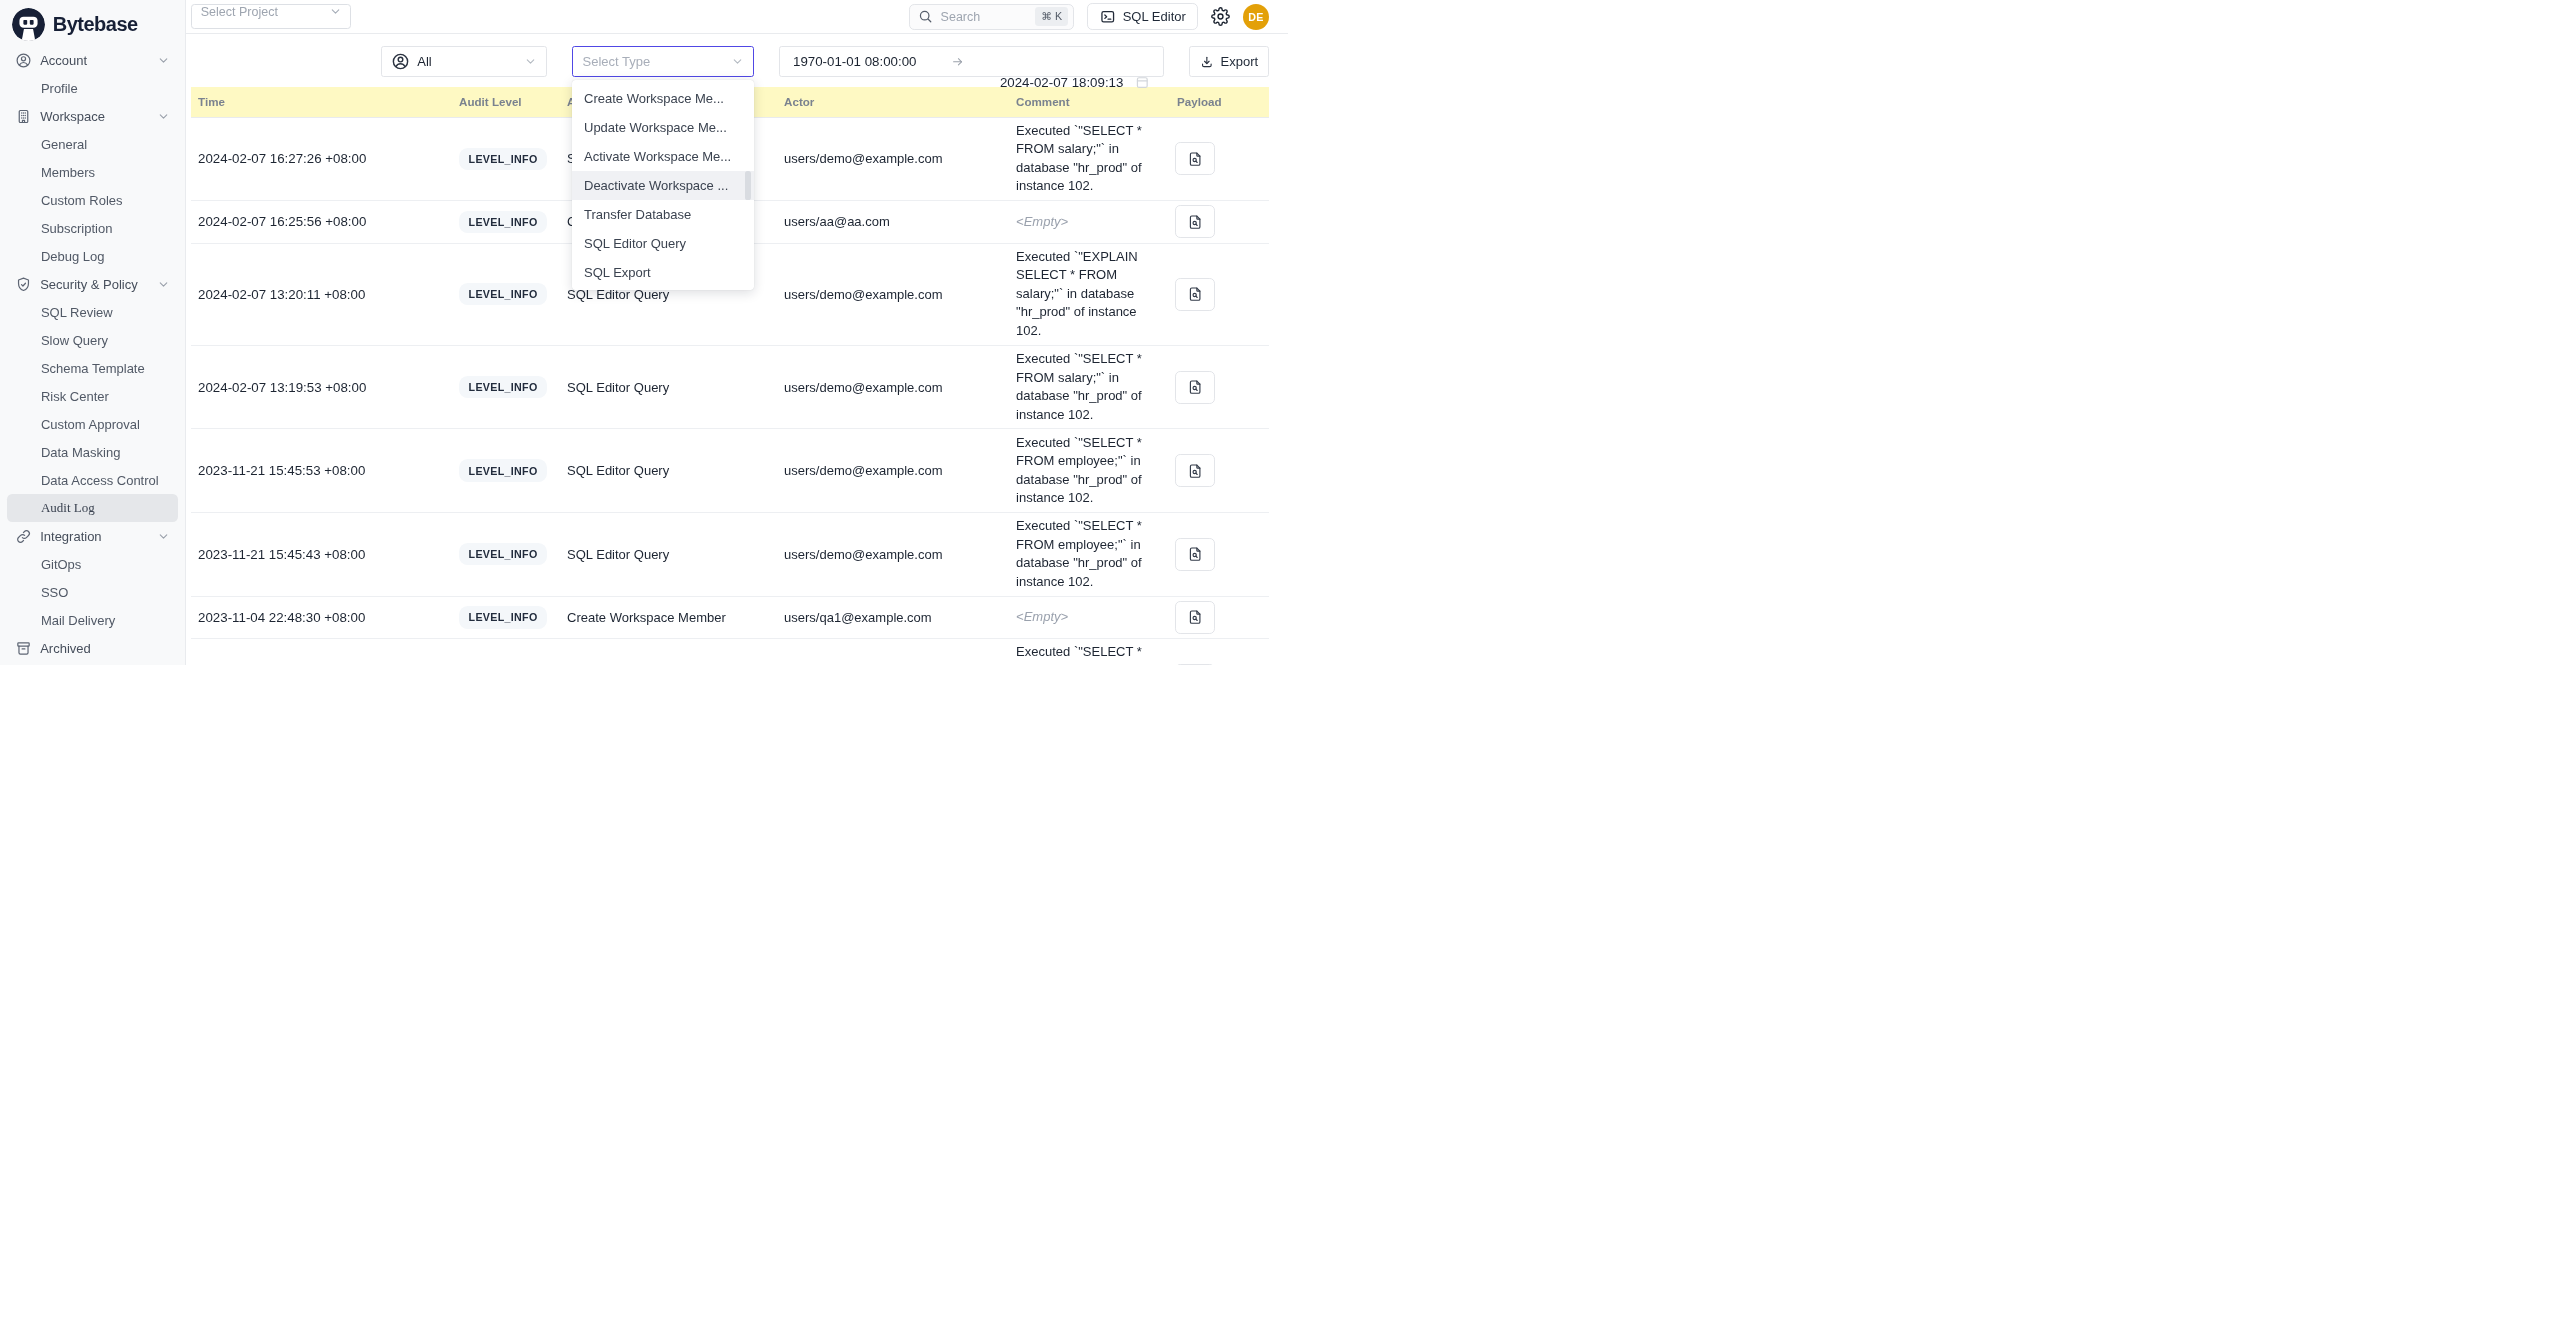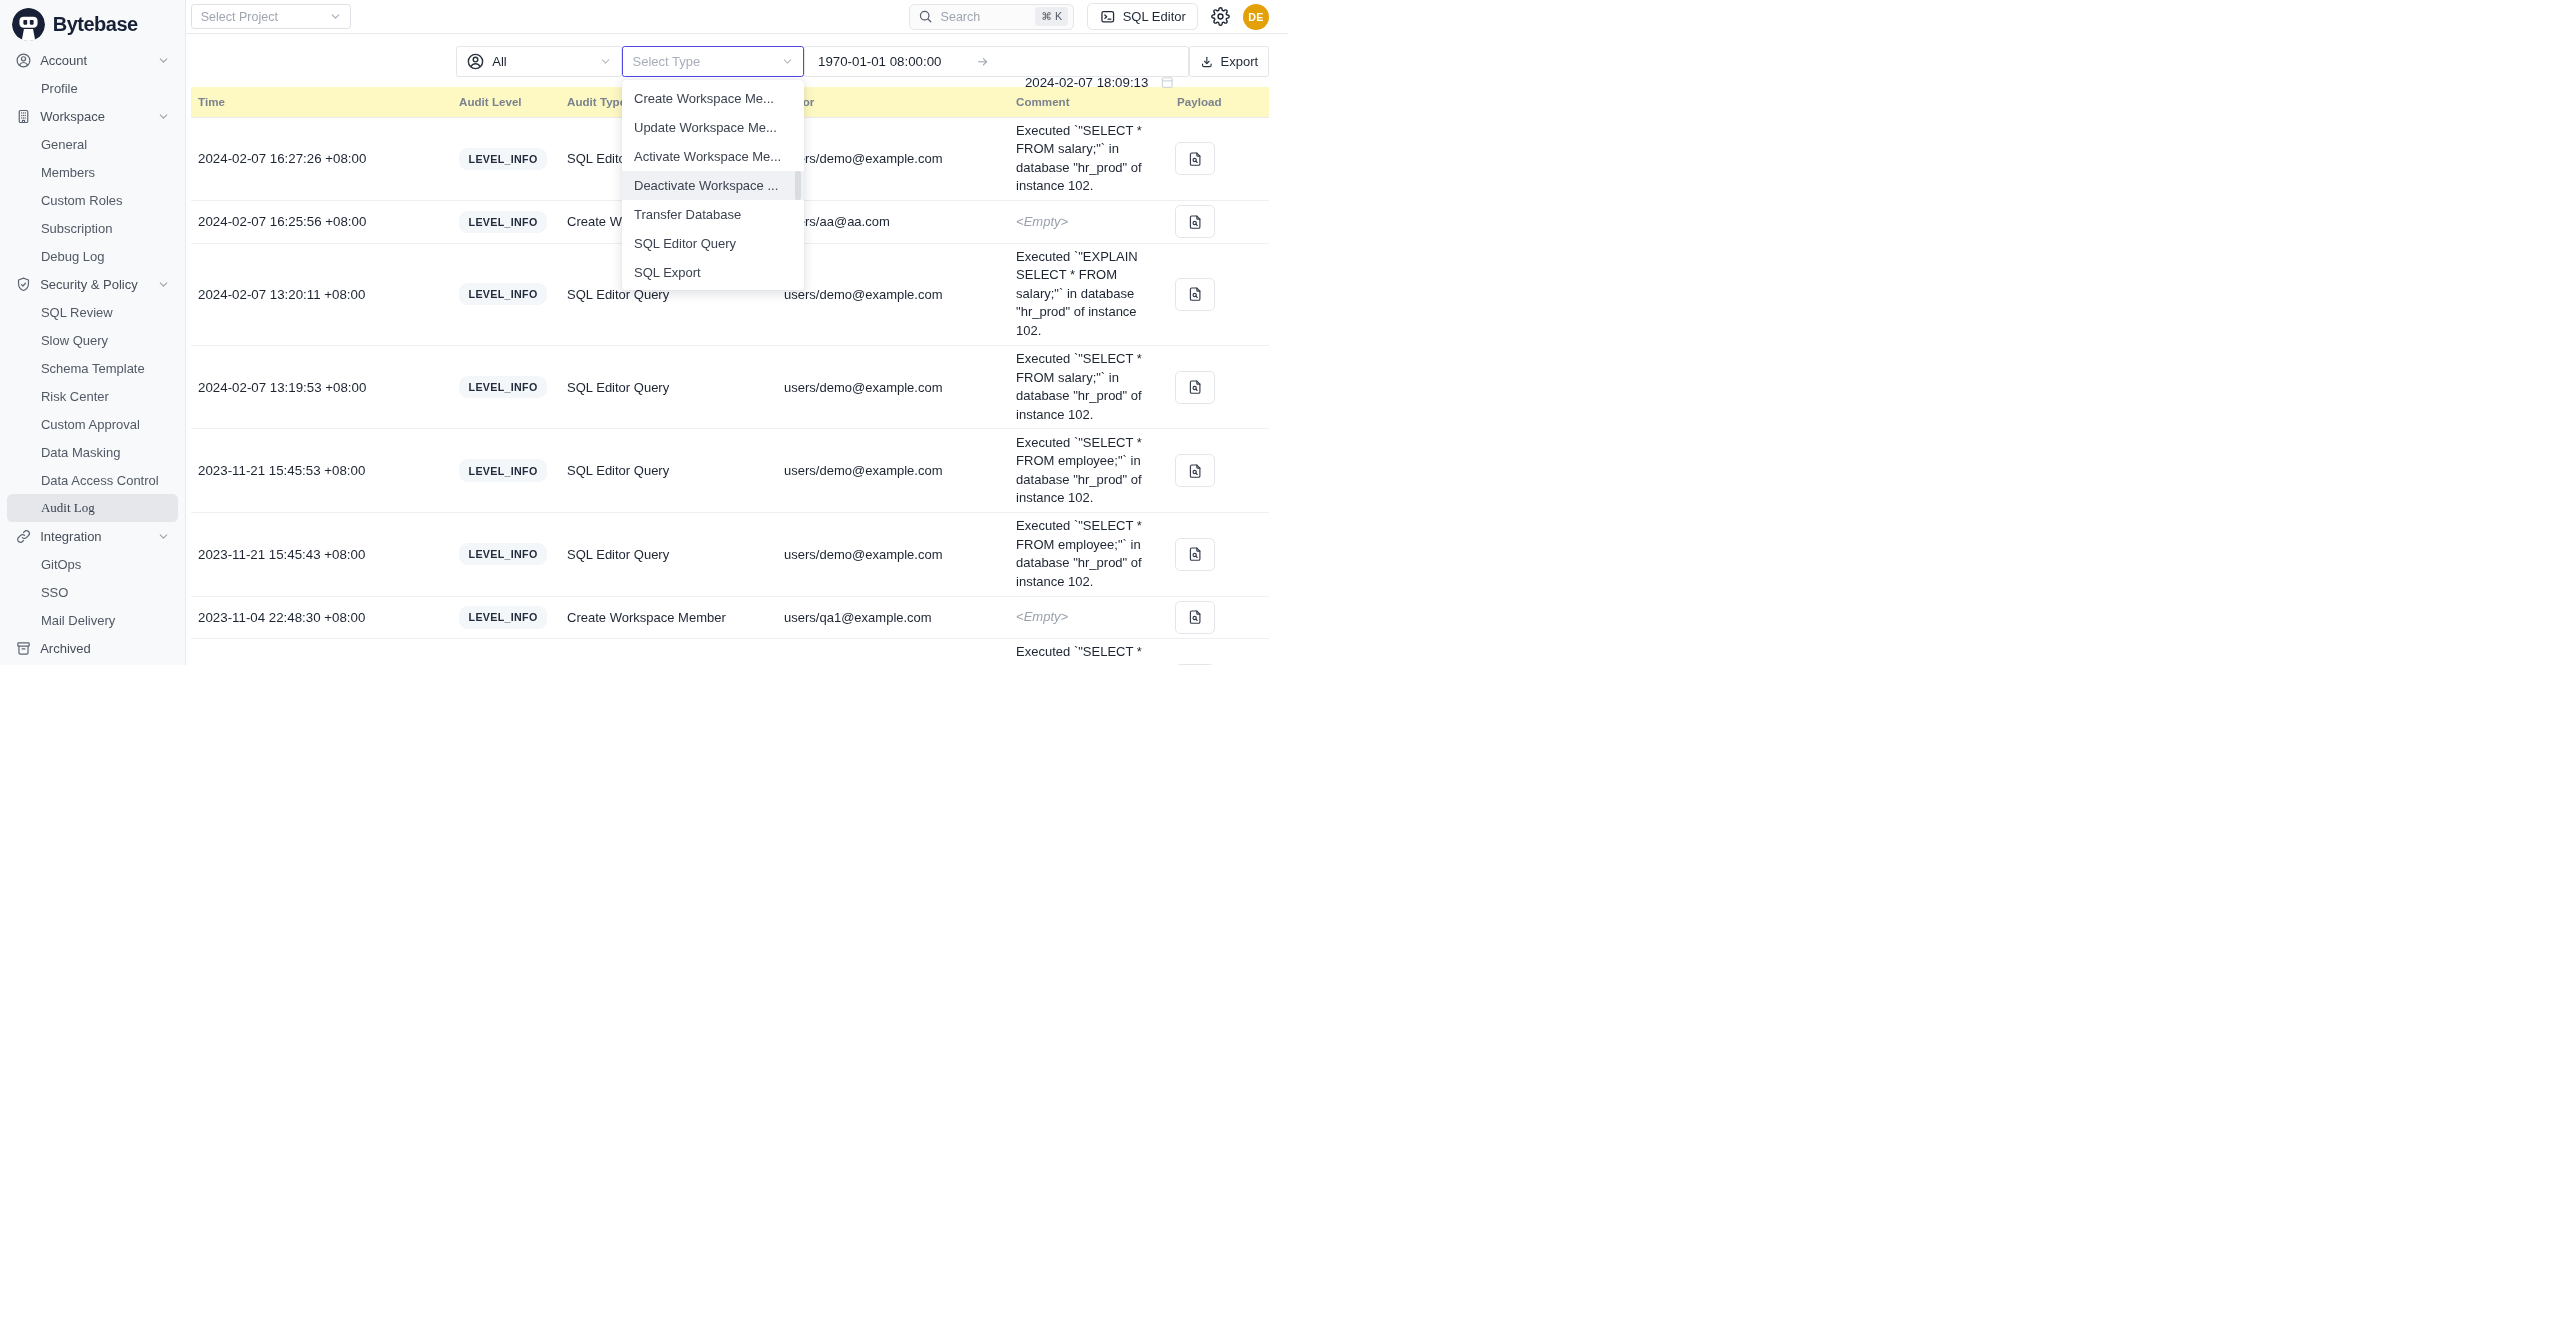--- a/index.html
+++ b/index.html
@@ -18,32 +18,32 @@
   .nav { padding:5.2px 6.9px 0 6.9px; }
   .nav-item { height:28px; display:flex; align-items:center; gap:8.6px; padding:0 7.7px; border-radius:5.2px; font-size:13px; color:#464e5b; cursor:pointer; white-space:nowrap; }
   .nav-item.indent { padding-left:34px; color:#515966; }
   .nav-item.active { background:#e5e7ea; color:#3a4250;font-family:Liberation Serif, serif; }
   .nav-icon { width:17px; height:17px; display:flex; align-items:center; color:#5d6573; flex:none; }
   .nav-chevron { margin-left:auto; width:13px; height:13px; color:#9aa1ab; display:flex; }
 
   
   .main { flex:1; display:flex; flex-direction:column; min-width:0; }
   .topbar { height:34px; min-height:34px; border-bottom:0.9px solid #e9ebee; display:flex; align-items:center; padding:0 19px 0 5.2px; background:#fff; }
-  .btn-select-project { width:160px; height:25px; border:0.9px solid #dde0e5; border-radius:3.4px; background:#fff; display:flex; align-items:center; justify-content:space-between; padding:0 8.6px; font-size:12.5px; color:#9ea5b0; cursor:pointer; }
+  .btn-select-project { width:160px; height:25px; border:0.9px solid #dde0e5; border-radius:3.4px; background:#fff; display:flex; justify-content:space-between; padding:0 8.6px; font-size:12.5px; color:#9ea5b0; cursor:pointer; }
   .topbar-right { margin-left:auto; display:flex; align-items:center; gap:13px; }
   .searchbox { width:165px; height:26px; border:0.9px solid #e3e5e9; background:#fbfbfc; border-radius:5.2px; display:flex; align-items:center; padding:0 5.2px 0 7.7px; gap:6px; }
   .searchbox input { border:none; outline:none; background:transparent; width:72px; font-size:12.5px; color:#3c4450; font-family:"Liberation Sans",sans-serif; }
   .searchbox input::placeholder { color:#9ea5b0; }
   .search-kbd { margin-left:auto; background:#eceef1; border-radius:3.4px; font-size:10.7px; color:#525a66; padding:2.6px 6px; white-space:nowrap; }
   .btn-sql-editor { height:27.5px; border:0.9px solid #e3e5e9; border-radius:5.2px; background:#fff; display:flex; align-items:center; gap:7.7px; padding:0 11.2px; font-size:13px; color:#1f2937; cursor:pointer; }
   .gear-btn { display:flex; color:#1c2431; cursor:pointer; }
   .avatar { width:26px; height:26px; border-radius:50%; display:flex; align-items:center; justify-content:center; color:#fff; font-size:10.7px; font-weight:700; background:#E3A008; cursor:pointer; letter-spacing:0.3px; }
 
   
-  .filters { display:flex; justify-content:flex-end; align-items:center; gap:0; padding:12px 19px 0 0; position:relative; z-index:30; }
+  .filters { display:flex; justify-content:flex-end; align-items:center; gap:25px; padding:12px 19px 0 0; position:relative; z-index:30; }
   .control { height:31px; border:0.9px solid #e3e5e9; border-radius:2.6px; background:#fff; display:flex; align-items:center; font-size:13px; color:#1b2330; cursor:pointer; }
   .ctrl-all { width:166px; padding:0 8.6px; gap:7.7px; }
   .ctrl-type { width:182px; padding:0 9.5px; border-width:1.7px; color:#a8aeb9; }
   .chev { margin-left:auto; display:flex; color:#b4bac2; }
   .ctrl-dates { width:385px; padding:0 13px; justify-content:space-between; font-size:13.3px; cursor:default; }
   .dates-right { display:flex; align-items:center; gap:12px;margin-top:42px; }
   .btn-export { height:31px; width:80px; display:flex; align-items:center; justify-content:center; gap:6.9px; border:0.9px solid #e3e5e9; border-radius:2.6px; background:#fff; font-size:13px; color:#1f2937; cursor:pointer; }
   .type-wrap { position:relative; }
   .menu { position:absolute; top:calc(100% + 3.4px); left:0; width:182px; background:#fff; border-radius:3.4px; padding:3.4px 0; box-shadow:0 2.6px 12px rgba(15,23,42,.14), 0 0 0.9px rgba(15,23,42,.2); z-index:40; }
   .menu-item { height:29px; display:flex; align-items:center; padding:0 12px; font-size:13px; color:#3b4350; cursor:pointer; white-space:nowrap; overflow:hidden; }

